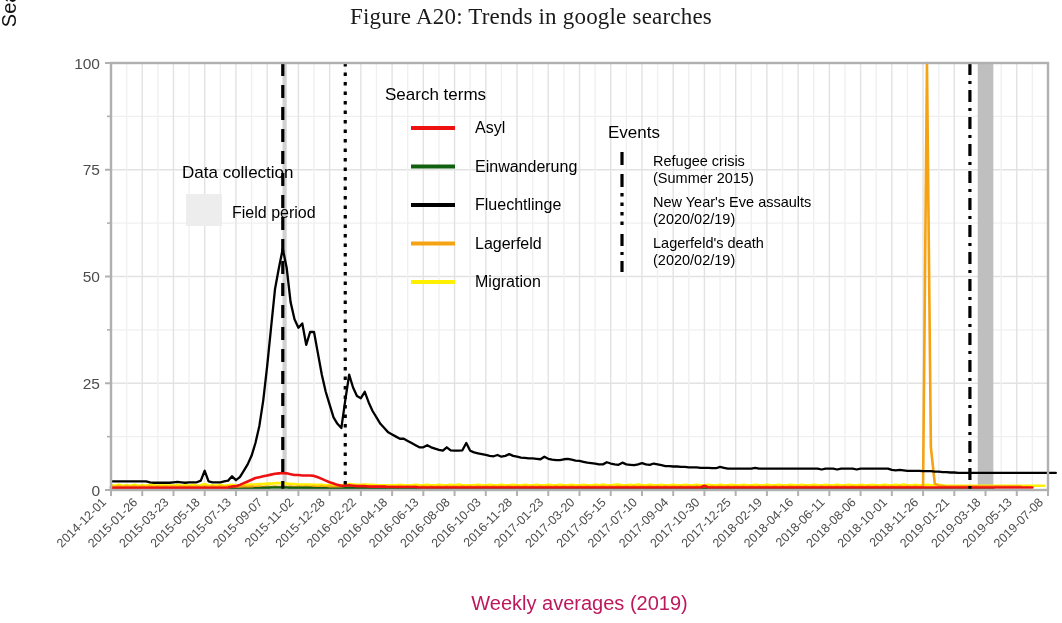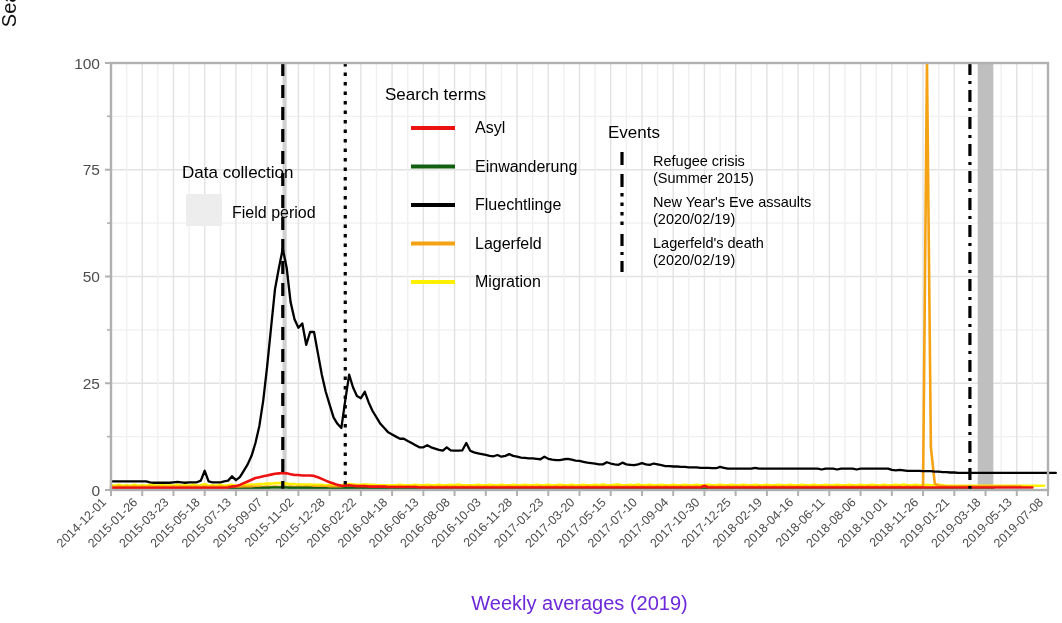--- a/index.html
+++ b/index.html
@@ -9,34 +9,35 @@
     position:absolute;left:0;top:4px;width:1062px;text-align:center;
     font-family:"Liberation Serif",serif;font-size:23px;color:#1a1a1a;letter-spacing:.2px;
   }
   #ylab{
     position:absolute;left:-2px;top:63px;width:427px;height:46px;
     transform:rotate(-90deg);transform-origin:22px 22px;
     font-size:20px;color:#111;text-align:center;line-height:23px;
   }
   #xlab{
     position:absolute;left:111px;top:592px;width:937px;text-align:center;
-    font-size:20px;color:#6d28d9;
+    font-size:20px;color:#be185d;
   }
   svg{position:absolute;left:0;top:0;}
   .tickLabel{font-family:"Liberation Sans",sans-serif;font-size:15.5px;fill:#4d4d4d;}
   .xtickLabel{font-family:"Liberation Sans",sans-serif;font-size:12.5px;fill:#4d4d4d;}
   .legTitle{font-family:"Liberation Sans",sans-serif;font-size:17px;fill:#000;}
   .legItem{font-family:"Liberation Sans",sans-serif;font-size:16px;fill:#000;}
   .legEvt{font-family:"Liberation Sans",sans-serif;font-size:14.5px;fill:#000;}
 </style>
 </head>
 <body>
 
 <div id="figure">
 
+  <div id="title">Figure A20: Trends in google searches</div>
 
   <div id="ylab">
     <span>Searches (100 = max. interest</span><br>
     
   </div>
 
   <div id="xlab">Weekly averages (2019)</div>
 
   <svg id="plot" width="1062" height="623">
     <g id="gridGroup">

